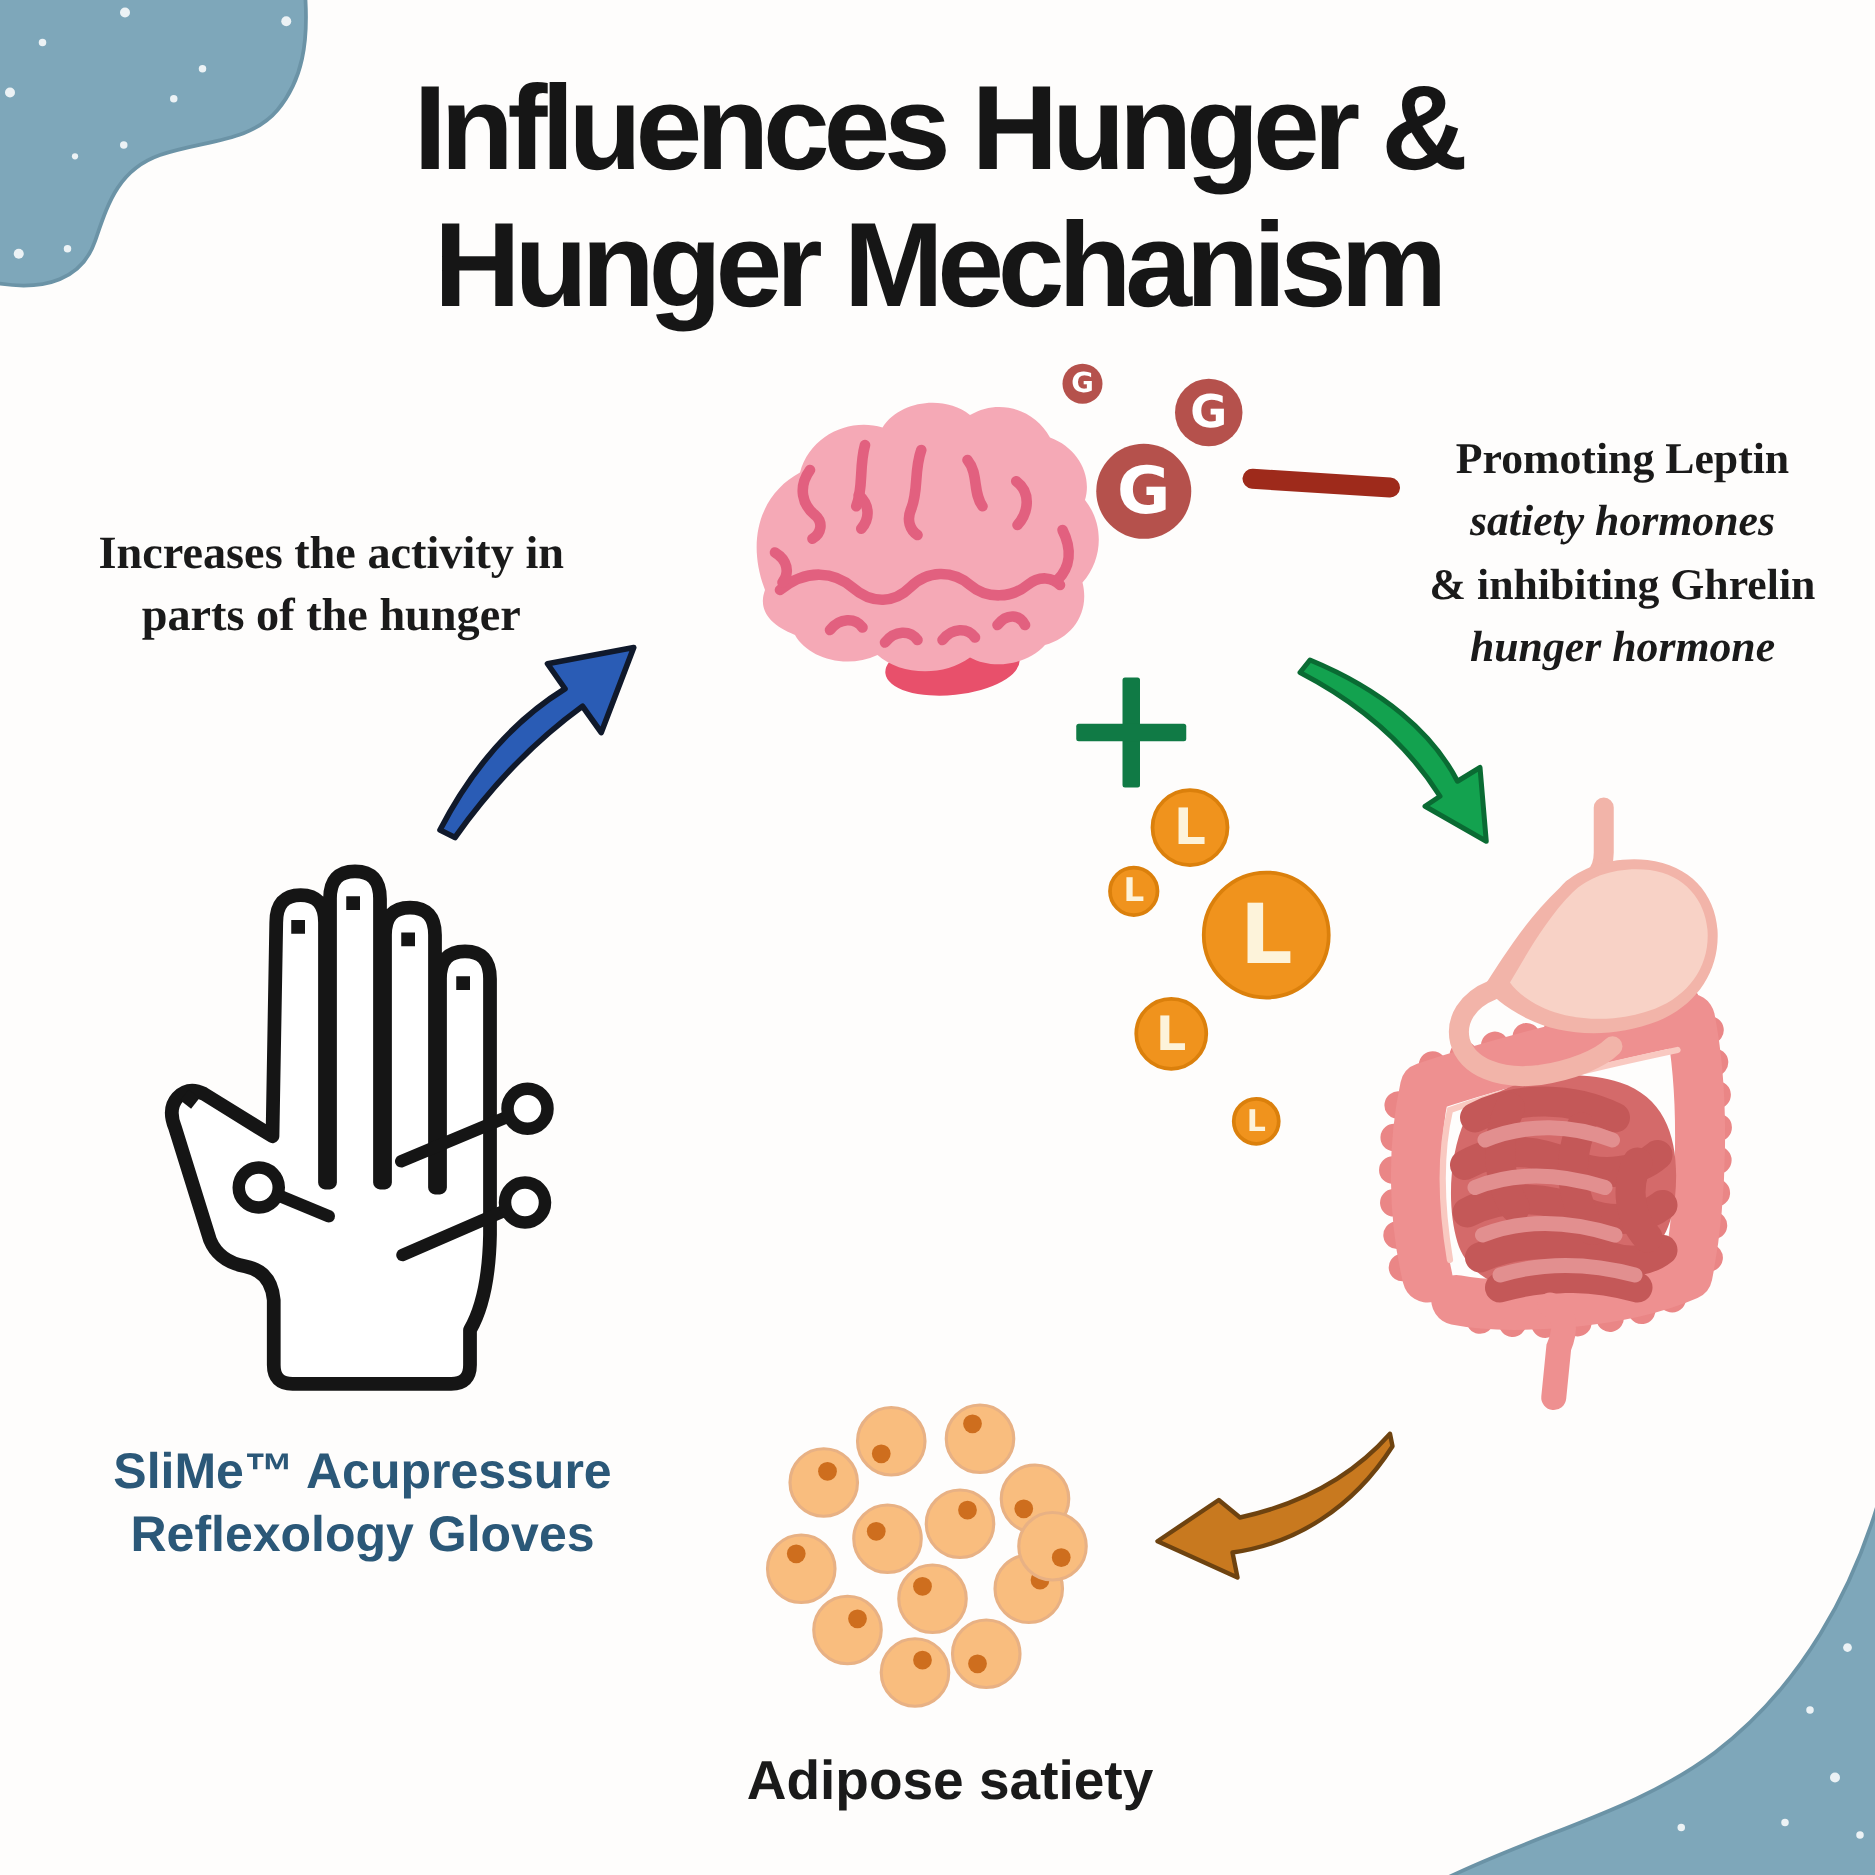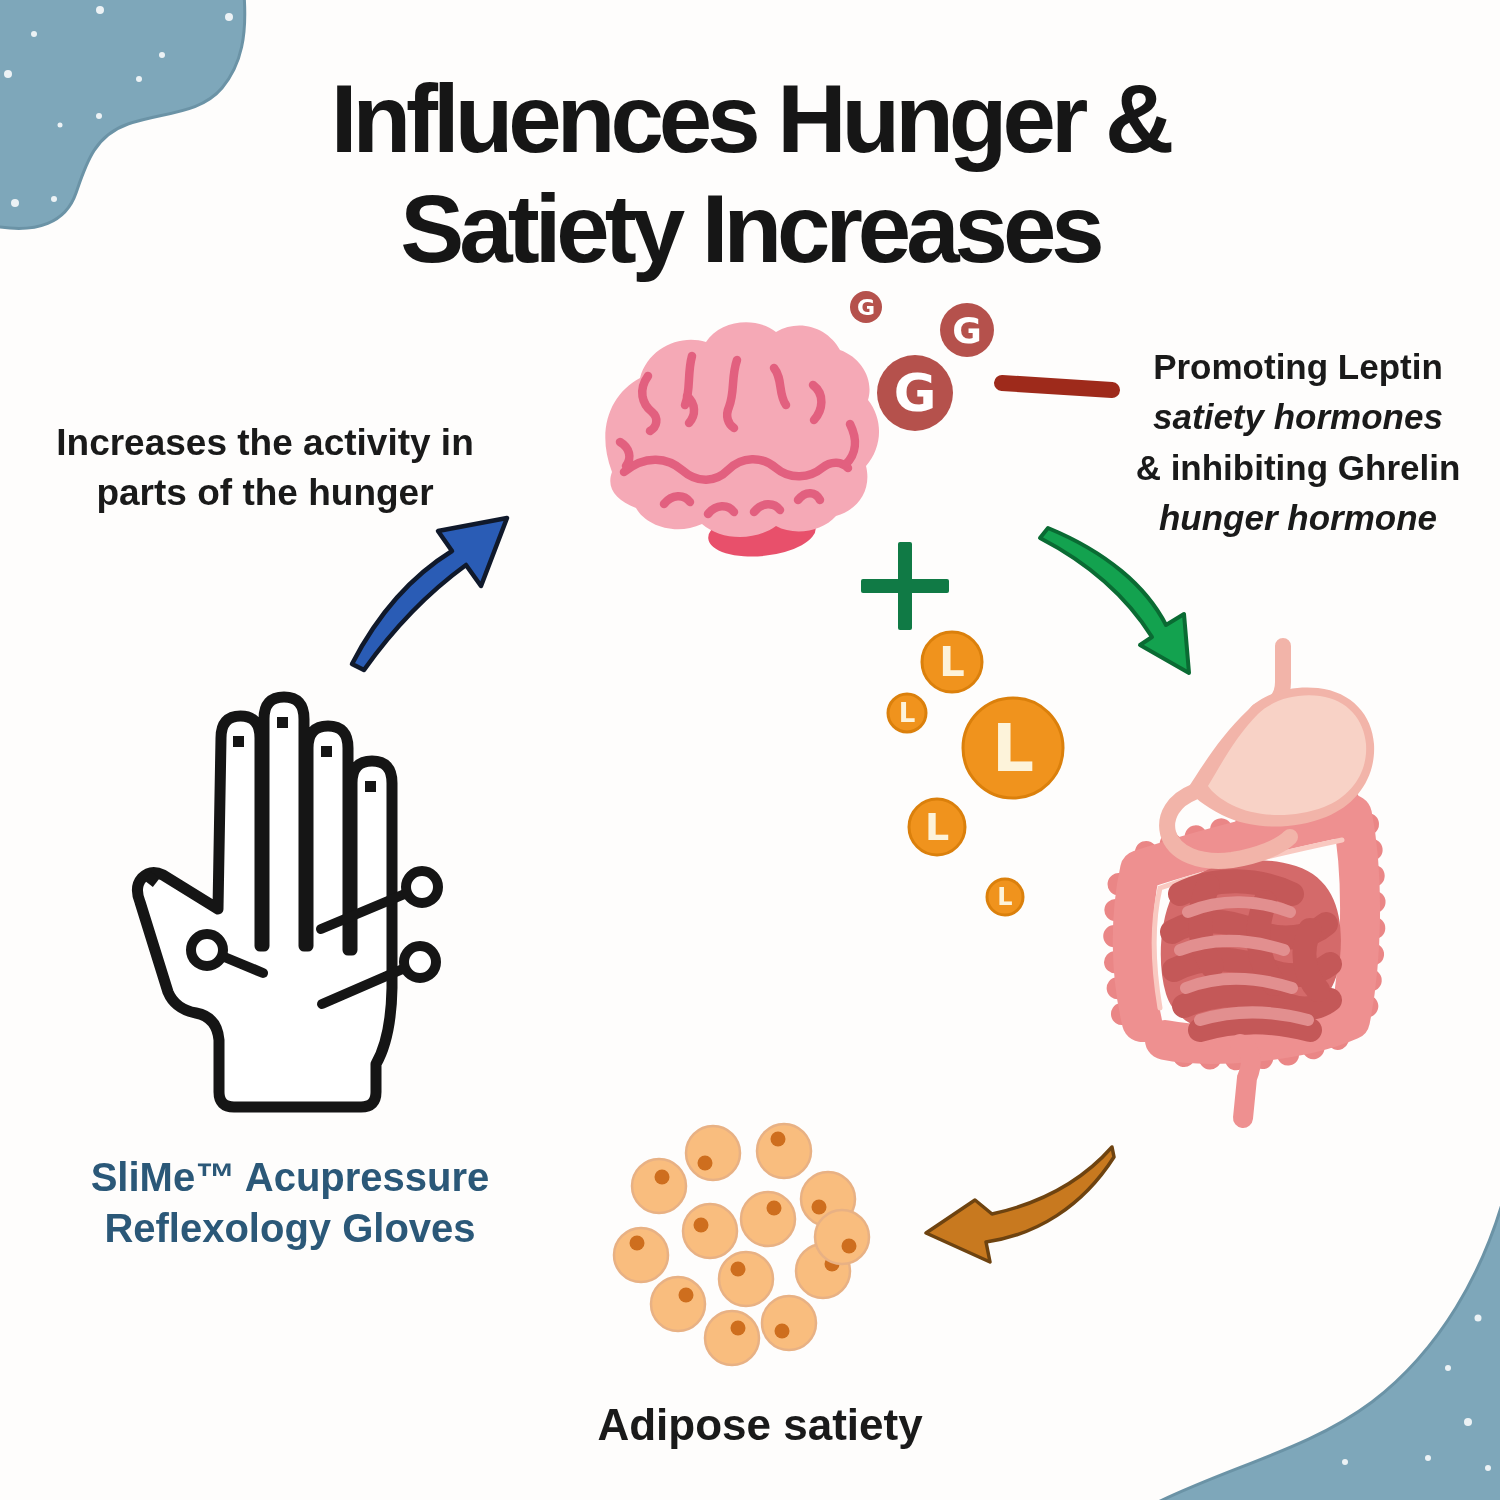--- a/index.html
+++ b/index.html
@@ -1,19 +1,19 @@
 <!DOCTYPE html>
 <html style="--blob: #7ea7ba; --blob-edge: #6b93a6; --title-ink: #161616; --ink: #1a1a1a; --gloves-blue: #2b5878; --brain-fill: #f5a9b6; --brain-line: #e2607f; --cerebellum: #e8506b; --ghrelin: #b5514c; --ghrelin-text: #ffffff; --minus-red: #9e2a1b; --plus-green: #107a45; --leptin: #f0931d; --leptin-edge: #db800c; --leptin-text: #fdf3da; --arrow-blue: #2a5cb5; --arrow-blue-edge: #10192b; --arrow-green: #13a24f; --arrow-green-edge: #0a6b33; --arrow-orange: #c8791f; --arrow-orange-edge: #6e4310; --fat-fill: #f9bd7e; --fat-edge: #e8b184; --fat-dot: #ce6e1e; --gut-pale: #f2b4a9; --gut-pale-inner: #f8d2c6; --colon: #ee9090; --colon-bead: #ea8686; --colon-highlight: #f9c9c1; --si-base: #d46a6a; --si-dark: #c45858; --si-light: #e28f8f; --hand-ink: #151515;"><head>
 <meta charset="utf-8">
 <style>
 html,body{margin:0;padding:0;background:#fff;}
 .page{position:relative;width:1500px;height:1500px;background:#fefdfc;overflow:hidden;font-family:"Liberation Sans",sans-serif;}
 .art{position:absolute;left:0;top:0;}
-.title{position:absolute;top:48px;left:0;right:0;margin:16px;text-align:center;font-weight:bold;font-size:96px;letter-spacing:-5px;line-height:1.15;color:var(--title-ink,#161616);}
-.note{position:absolute;text-align:center;font-weight:bold;color:var(--ink,#1a1a1a);}
+.title{position:absolute;top:48px;left:0;right:0;margin:0;text-align:center;font-weight:bold;font-size:96px;letter-spacing:-5px;line-height:1.15;color:var(--title-ink,#161616);}
+.note{position:absolute;text-align:center;font-weight:bold;color:var(--ink,#1a1a1a);font-family:Liberation Serif, serif;}
 .note-left{top:418px;left:40px;width:450px;font-size:37px;line-height:1.35;}
 .note-right{top:342px;left:1110px;width:376px;font-size:35px;line-height:1.44;}
 .caption{position:absolute;text-align:center;font-weight:bold;}
 .caption-gloves{top:1152px;left:65px;width:450px;font-size:40px;line-height:1.28;color:var(--gloves-blue,#2b5878);text-align:center;}
 .caption-adipose{top:1400px;left:530px;width:460px;font-size:44px;color:var(--ink,#1a1a1a);}
 .blob{fill:var(--blob,#7ea7ba);stroke:var(--blob-edge,#6b93a6);stroke-width:3;}
 .speck{fill:#fff;opacity:.85;}
 .brain-body{fill:var(--brain-fill,#f5a9b6);}
 .brain-line{stroke:var(--brain-line,#e2607f);stroke-width:8.5;fill:none;stroke-linecap:round;}
 .cereb{fill:var(--cerebellum,#e8506b);}
@@ -191,21 +191,21 @@
         <circle class="fat-dot" cx="686" cy="1295" r="7.5"></circle>
     <circle class="fat-cell" cx="789" cy="1323" r="27"></circle>
         <circle class="fat-dot" cx="782" cy="1331" r="7.5"></circle>
     <circle class="fat-cell" cx="732" cy="1338" r="27"></circle>
         <circle class="fat-dot" cx="738" cy="1328" r="7.5"></circle>
     <circle class="fat-cell" cx="842" cy="1237" r="27"></circle>
         <circle class="fat-dot" cx="849" cy="1246" r="7.5"></circle>
   </g>
 </svg>
 
-<h1 class="title"><span>Influences Hunger &amp;</span><br><span>Satiety Increases</span></h1>
+<h1 class="title"><span>Influences Hunger &amp;</span><br><span>Hunger Mechanism</span></h1>
 
 <div class="note note-left"><span>Increases the activity in</span><br><span>parts of the hunger</span></div>
 
 <div class="note note-right">
   <span>Promoting Leptin</span><br>
   <em>satiety hormones</em><br>
   <span>&amp; inhibiting Ghrelin</span><br>
   <em>hunger hormone</em>
 </div>
 

